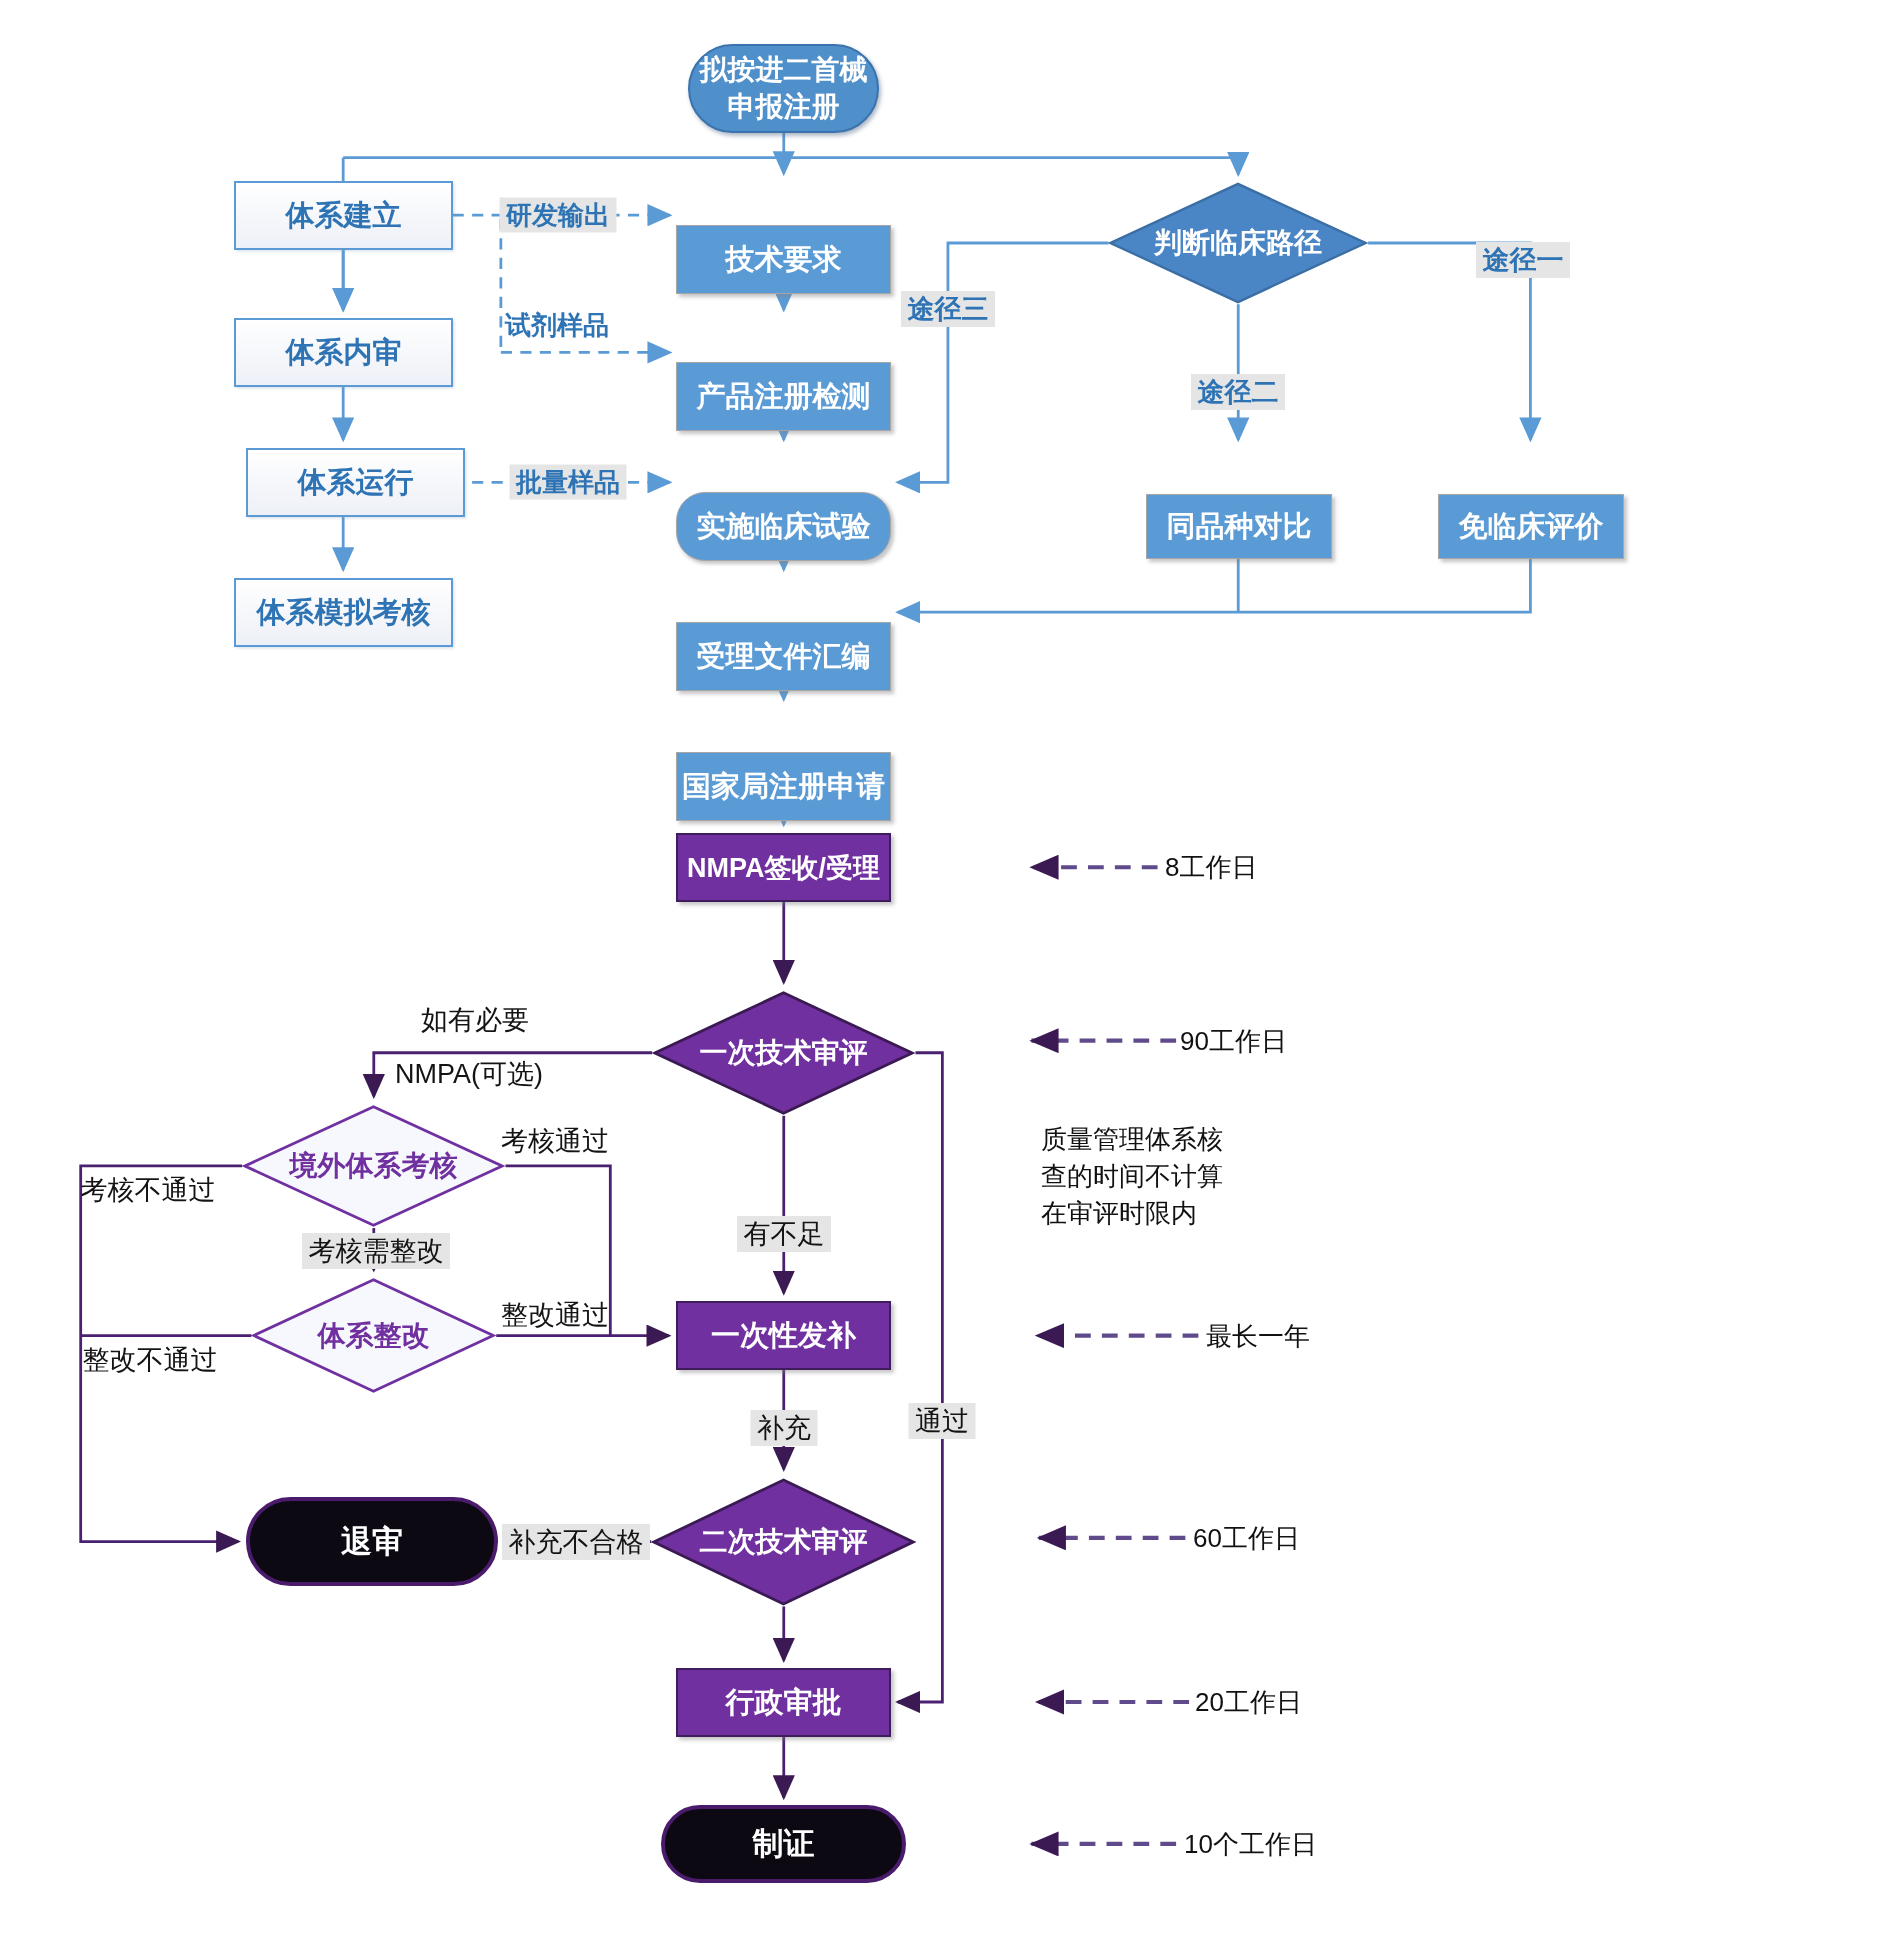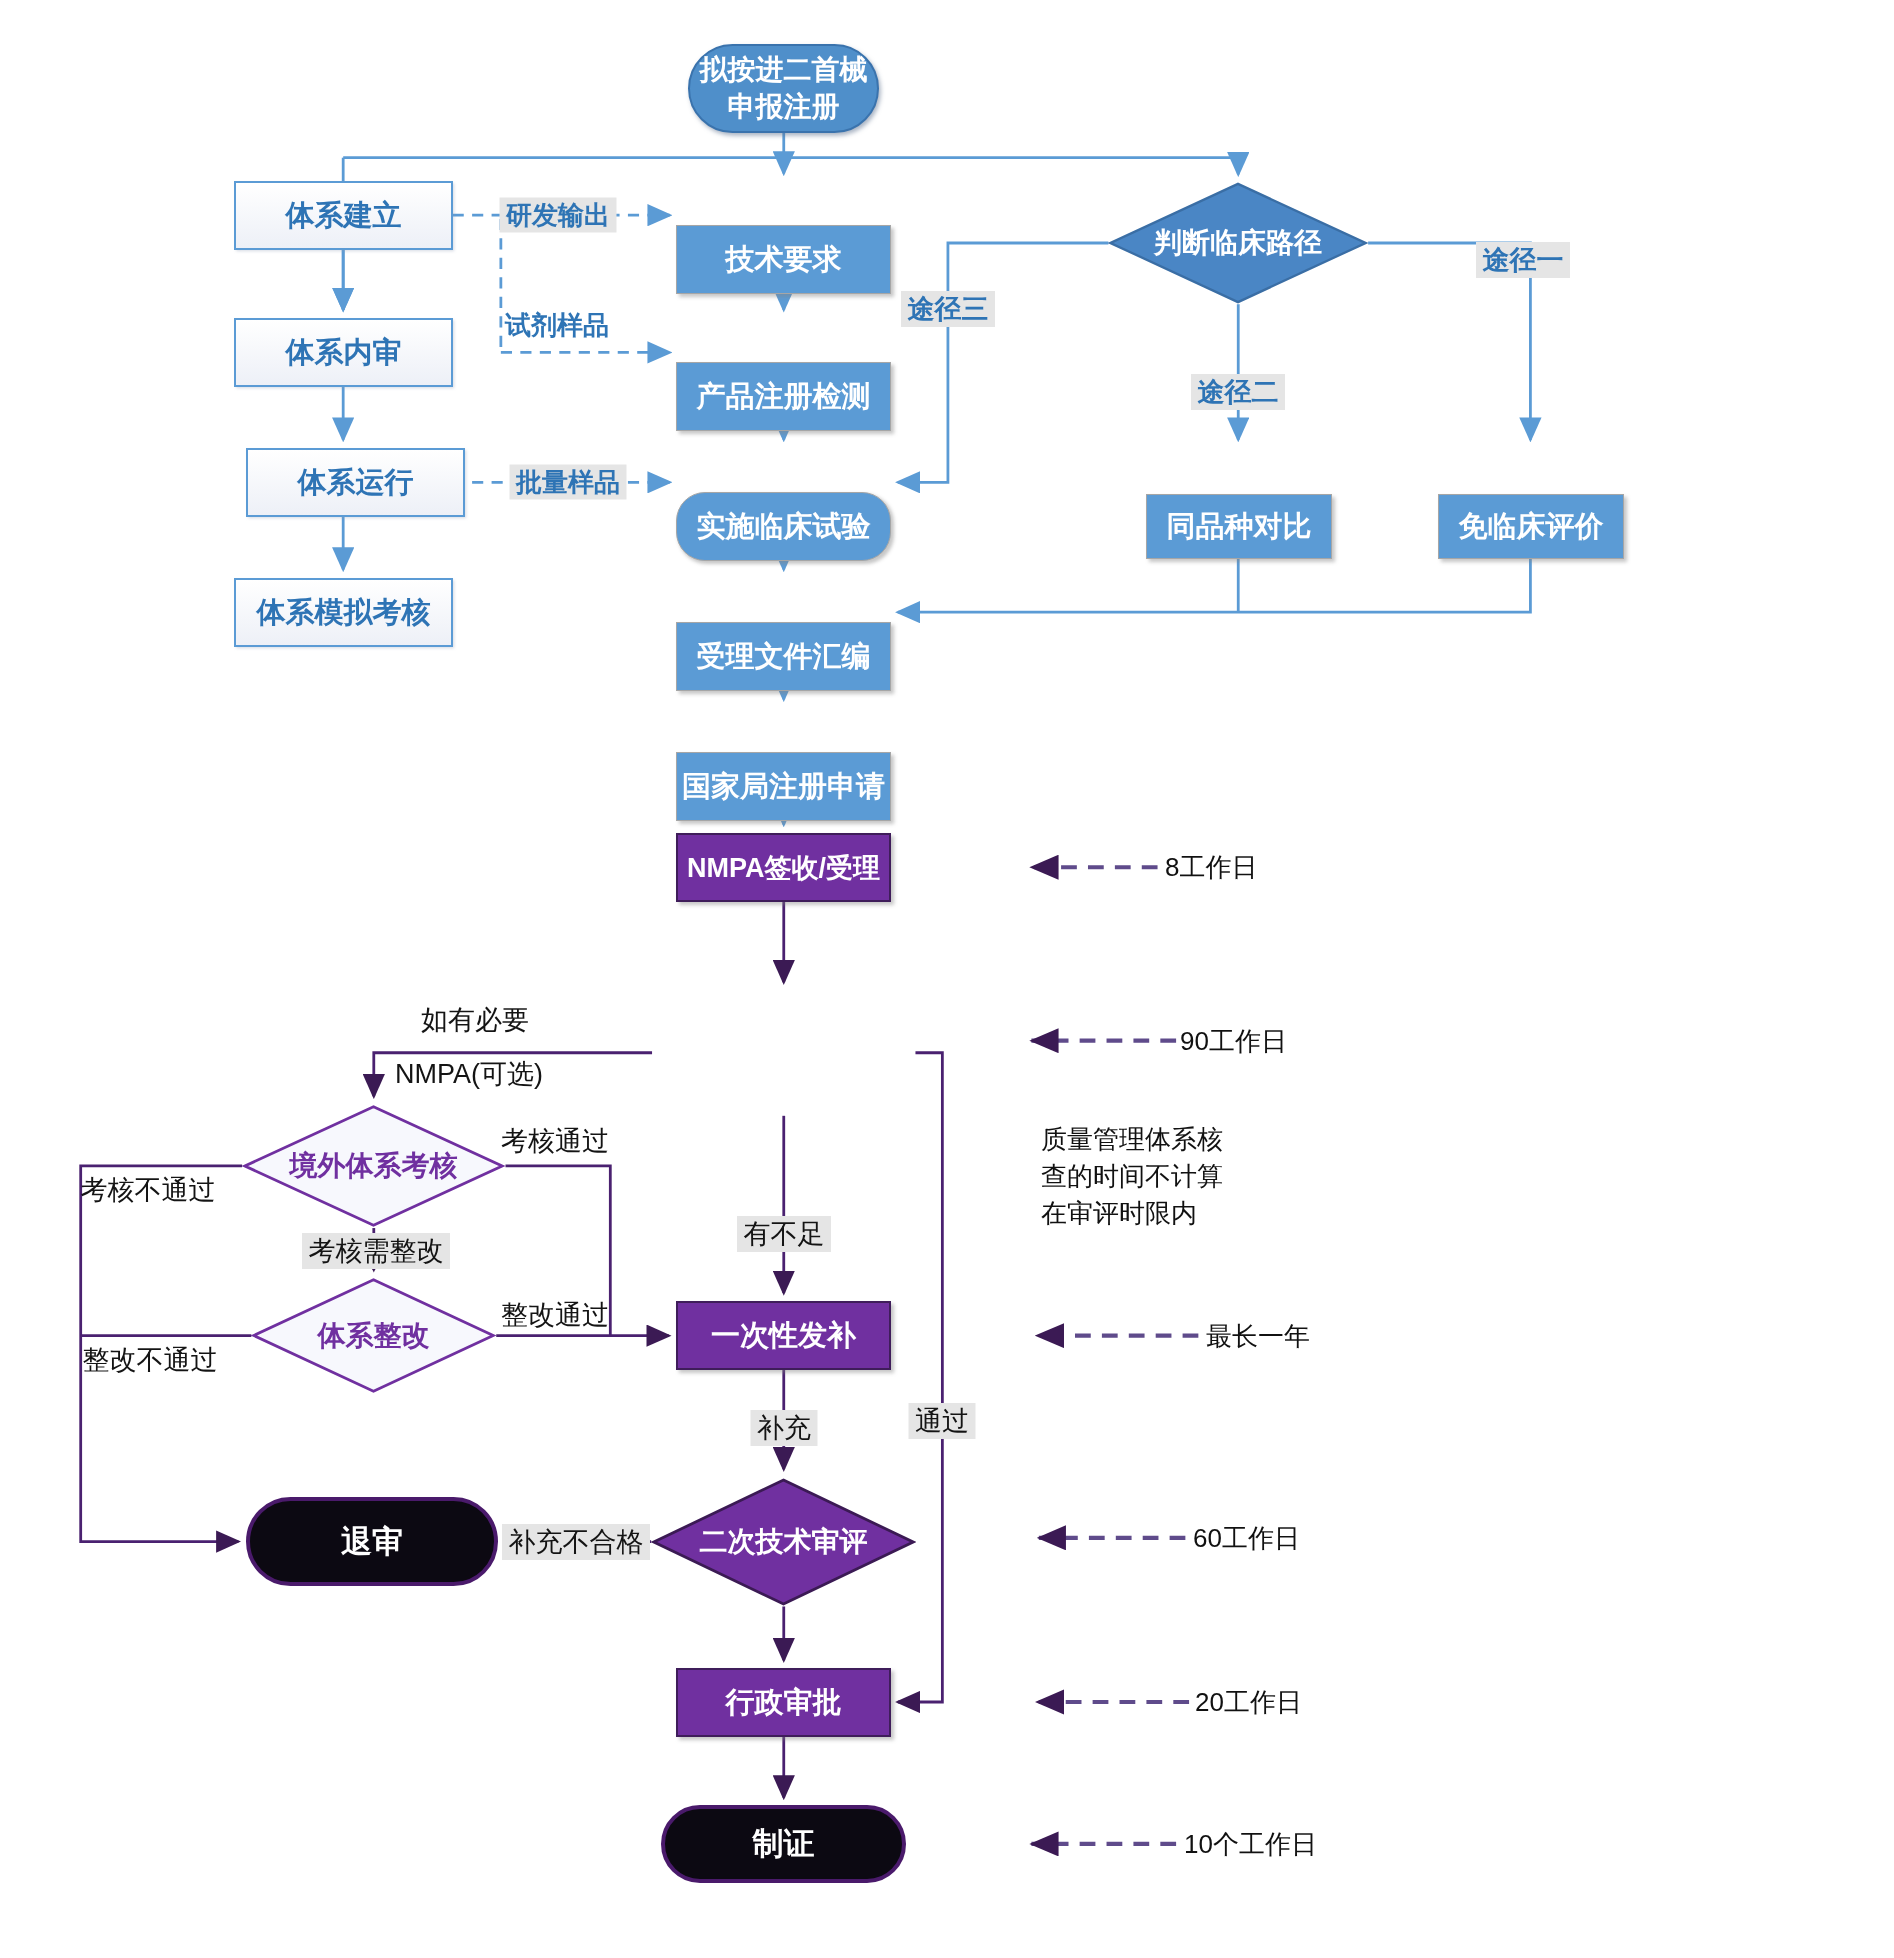--- a/index.html
+++ b/index.html
@@ -147,20 +147,26 @@
     <span class="dlabel w">判断临床路径</span>
   </div>
 
   <div class="box blue" style="left:1146px;top:450px;width:186px;height:65px;">
     <span>同品种对比</span>
   </div>
   <div class="box blue" style="left:1438px;top:450px;width:186px;height:65px;">
     <span>免临床评价</span>
   </div>
 
+  <div class="diamond" style="left:652px;top:990px;width:263px;height:126px;">
+    <svg viewBox="0 0 284 136">
+      <polygon points="142,3 281,68 142,133 3,68" fill="#7030a0" stroke="#3b1a54" stroke-width="3"></polygon>
+    </svg>
+    <span class="dlabel w">一次技术审评</span>
+  </div>
 
   <div class="diamond" style="left:242px;top:1104px;width:263px;height:124px;">
     <svg viewBox="0 0 284 134">
       <polygon points="142,3 281,67 142,131 3,67" fill="#f7f8fd" stroke="#7030a0" stroke-width="3"></polygon>
     </svg>
     <span class="dlabel p">境外体系考核</span>
   </div>
 
   <div class="diamond" style="left:251px;top:1277px;width:245px;height:117px;">
     <svg viewBox="0 0 264 126">

